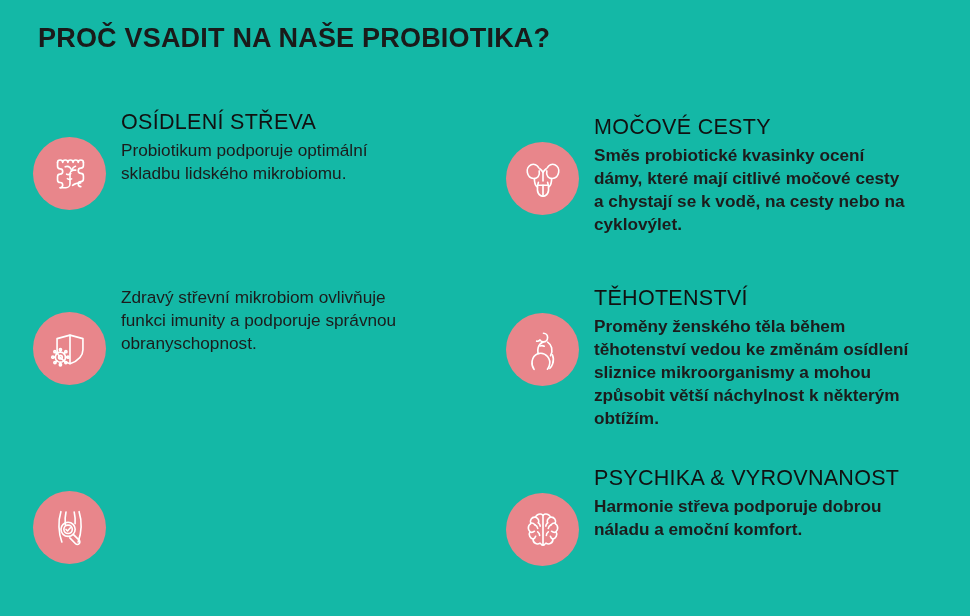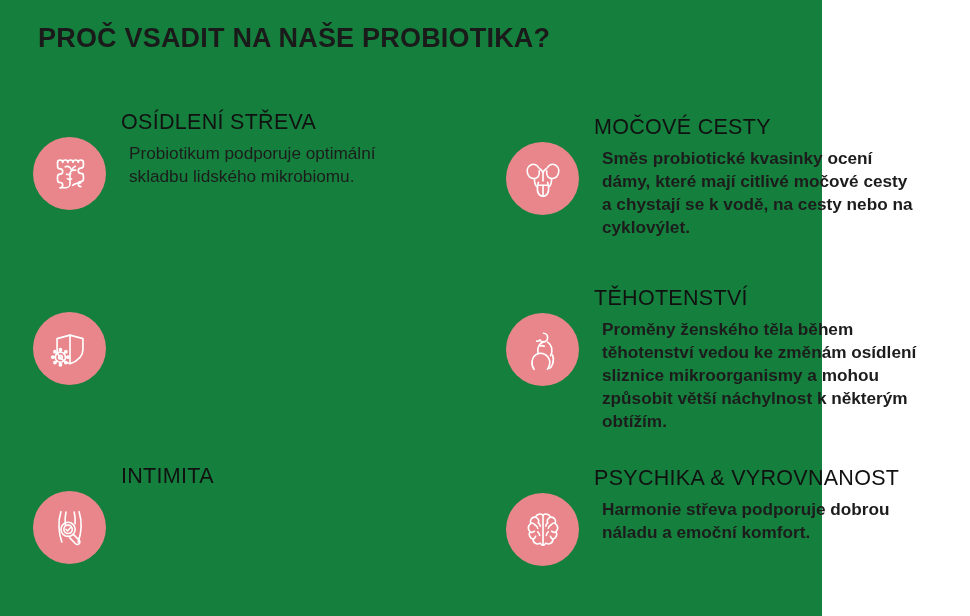--- a/index.html
+++ b/index.html
@@ -10,23 +10,23 @@
     width: 970px;
     height: 616px;
     background: #ffffff;
     font-family: "Liberation Sans", sans-serif;
     overflow: hidden;
     position: relative;
   }
 
   #page {
     position: relative;
-    width: 822px;
+    width: 970px;
     height: 616px;
-    background: #15803d;
+    background: #14b8a6;
   }
 
   
   .page-title {
     position: absolute;
     left: 38px;
     top: 23px;
     font-size: 27px;
     font-weight: bold;
     color: #1a1a1a;
@@ -70,21 +70,21 @@
     letter-spacing: 0.3px;
     line-height: 1.08;
     margin: 0 0 5px 0;
     white-space: nowrap;
   }
 
   .item-desc {
     font-size: 17.2px;
     color: #1c1c1c;
     line-height: 1.33;
-    margin: 8px;
+    margin: 0;
     white-space: pre-line;
   }
 
   
   .col-left  { left: 33px; }
   .col-right { left: 506px; }
 
   
   .row-l1 { top: 137px; }
   .row-l2 { top: 312px; }
@@ -142,38 +142,40 @@
         <circle cx="14" cy="40.4" r="1.15"></circle>
         <circle cx="6.1" cy="32.5" r="1.15"></circle>
         <circle cx="21.9" cy="32.5" r="1.15"></circle>
         <circle cx="8.3" cy="26.8" r="1.15"></circle>
         <circle cx="19.7" cy="38.2" r="1.15"></circle>
         <circle cx="8.3" cy="38.2" r="1.15"></circle>
         <circle cx="19.7" cy="26.8" r="1.15"></circle>
       </svg>
     </div>
     <div class="item-text">
+      <p class="item-desc">Zdravý střevní mikrobiom ovlivňuje
+funkci imunity a podporuje správnou
+obranyschopnost.</p>
     </div>
   </div>
 
   <div class="item col-left row-l3 w-left lift-title">
     <div class="icon-badge">
       <svg viewBox="0 0 48 48" fill="none" stroke="#ffffff" stroke-width="1.7" stroke-linecap="round" stroke-linejoin="round">
         <path d="M14.5 7c-1.6 5.2-2.3 10.6-2 16 .2 5.3 1.2 10.6 3 15.6"></path>
         <path d="M19.8 7.4c-1 4.4-1.2 9-.7 13.5"></path>
         <path d="M33.5 7c1.6 5.2 2.4 10.6 2.1 16-.2 5.3-1.3 10.6-3.1 15.6"></path>
         <path d="M28.4 7.4c.9 4 1.2 8.1.9 12.2"></path>
         <circle cx="22" cy="25.4" r="7.4"></circle>
         <circle cx="22" cy="25.4" r="4.4"></circle>
         <path d="M19.9 25.5l1.5 1.6 3-3.3"></path>
         <path d="M27.4 30.6l6.1 6.1a2.6 2.6 0 1 1-3.7 3.7l-6-6.1"></path>
       </svg>
     </div>
     <div class="item-text">
-      <p class="item-title">INTIMITA</p>
     </div>
   </div>
 
   <div class="item col-right row-r1 w-right lift-title">
     <div class="icon-badge">
       <svg viewBox="0 0 48 48" fill="none" stroke="#ffffff" stroke-width="1.7" stroke-linecap="round" stroke-linejoin="round">
         <path d="M19.6 12.4c-1.5-3.1-5-4.6-8-3.3-3 1.3-4.6 4.8-3.9 8.2.7 3.4 3.4 5.9 6.6 6.2 1.8.2 3.5-.5 4.6-1.8 1.3-1.6 1.6-4 1.1-6.1"></path>
         <path d="M28.4 12.4c1.5-3.1 5-4.6 8-3.3 3 1.3 4.6 4.8 3.9 8.2-.7 3.4-3.4 5.9-6.6 6.2-1.8.2-3.5-.5-4.6-1.8-1.3-1.6-1.6-4-1.1-6.1"></path>
         <path d="M15 23.5c0 3.6.6 6.4 2.4 8.4"></path>
         <path d="M33 23.5c0 3.6-.6 6.4-2.4 8.4"></path>

